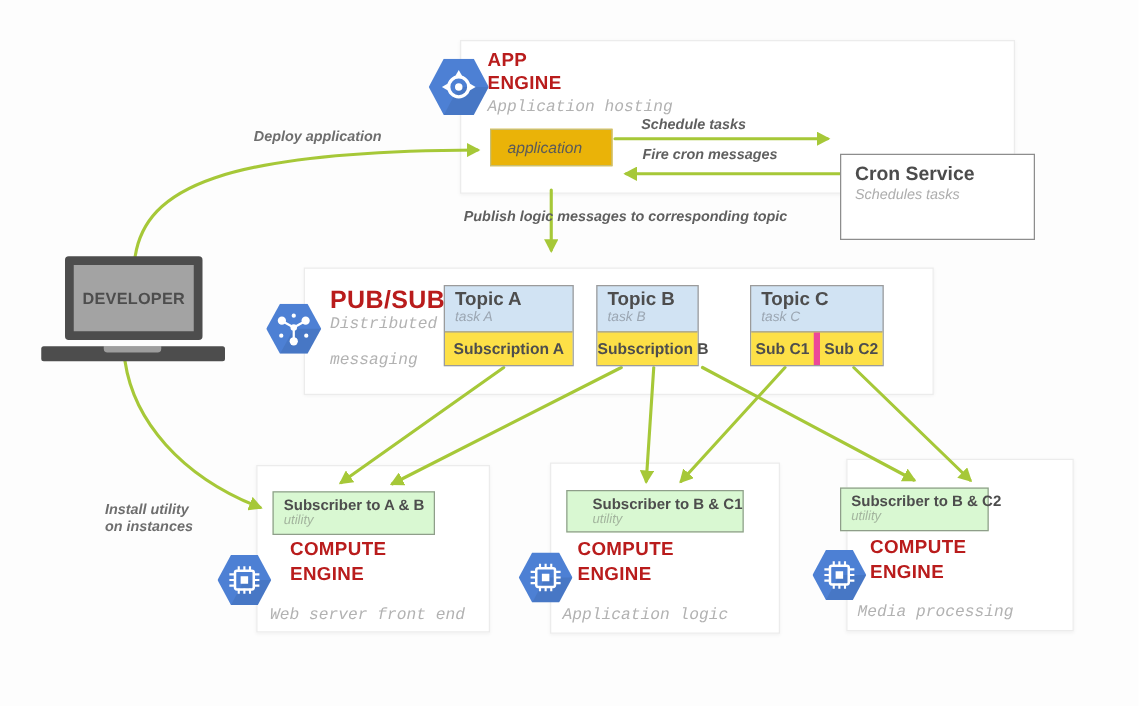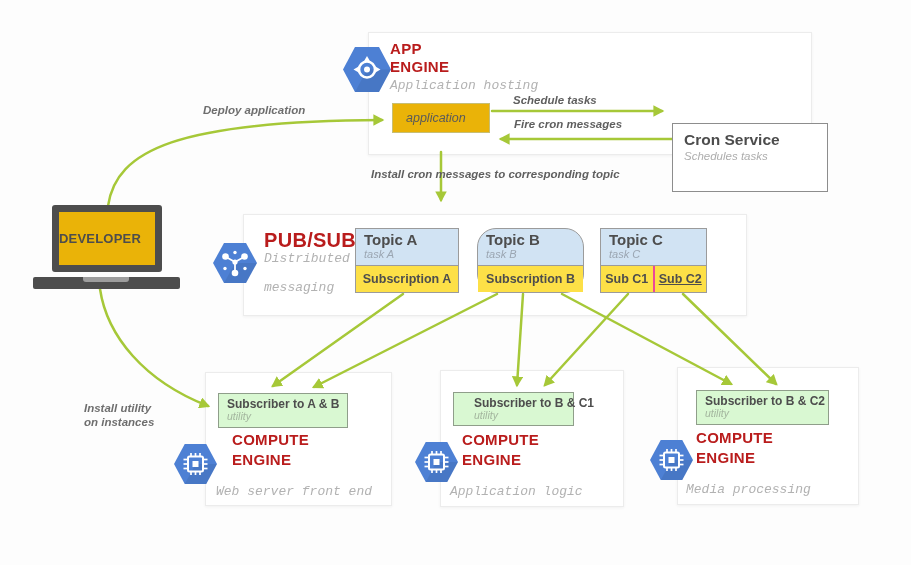--- a/index.html
+++ b/index.html
@@ -36,44 +36,44 @@
 
   
   #cron-box { left:672px; top:87px; width:156px; height:69px; background:#ffffff;
               border:1.5px solid #8d8d8d; padding:7px 0 0 11px; z-index:3;margin-top:36px; }
   #cron-box .cron-title { font-size:15.5px; font-weight:700; color:#4c4c4c; }
   #cron-box .cron-sub   { font-size:11.5px; font-style:italic; color:#adadad; margin-top:1px; }
 
   
   .topic { position:absolute; z-index:3; border:1px solid #9b9b9b; background:#d1e3f3; }
   #topic-a { left:355px; top:228px; width:104px; height:65px; }
-  #topic-b { left:477px; top:228px; width:107px; height:65px;border-radius:19px; }
+  #topic-b { left:477px; top:228px; width:82px; height:65px; }
   #topic-c { left:600px; top:228px; width:107px; height:65px; }
   .topic-head { height:37px; padding:2px 0 0 8px; }
   .topic-name { font-size:15px; font-weight:700; color:#4d4d4d; line-height:17px; }
   .topic-task { font-size:11px; font-style:italic; color:#9ba6b2; }
   .sub-row { position:absolute; left:0; right:0; bottom:0; height:27px;
              background:#fde047; border-top:1px solid #9b9b9b; display:flex; }
   .sub-cell { flex:1; display:flex; align-items:center; justify-content:center;
               font-size:12.5px; font-weight:700; color:#4d4d4d; white-space:nowrap; }
-  .sub-cell + .sub-cell { border-left:2px solid #ec4899;text-decoration:underline; }
+  .sub-cell + .sub-cell { border-left:5px solid #ec4899; }
 
   
   .subscriber { position:absolute; z-index:3; background:#d9f8d2; border:1px solid #8f9e8a;
                 padding:3px 0 0 8px; }
   #subscriber-1 { left:218px; top:393px; width:130px; height:35px; }
-  #subscriber-2 { left:453px; top:392px; width:121px; height:34px;padding-left:20px; }
-  #subscriber-3 { left:696px; top:390px; width:133px; height:35px; }
+  #subscriber-2 { left:453px; top:392px; width:142px; height:34px;padding-left:20px; }
+  #subscriber-3 { left:672px; top:390px; width:119px; height:35px; }
   .subscriber-name { font-size:12px; font-weight:700; color:#4d4d4d; white-space:nowrap; }
   .subscriber-util { font-size:10.5px; font-style:italic; color:#a3b59e; margin-top:-1px; }
 
   
-  #laptop-screen { left:52px; top:205px; width:110px; height:67px; background:#eab308;
+  #laptop-screen { left:52px; top:205px; width:110px; height:67px; background:#a3a3a3;
                    border:7px solid #4d4d4d; border-radius:3px; display:flex;
-                   align-items:center; justify-content:flex-start; z-index:3; }
+                   align-items:center; justify-content:center; z-index:3; }
   #laptop-label { font-size:13px; font-weight:700; color:#4d4d4d; letter-spacing:0.2px; }
   #laptop-base { left:33px; top:277px; width:147px; height:12px; background:#4d4d4d;
                  border-radius:2px; z-index:3; }
   #laptop-notch { position:absolute; left:50px; top:0; width:46px; height:5px;
                   background:rgba(255,255,255,0.45); border-radius:0 0 3px 3px; }
 
   .hexicon { z-index:3; }
 
   .two-line-label { line-height:14px; }
 </style>
@@ -105,21 +105,21 @@
       <path d="M 523,294 L 517,385" marker-end="url(#ah)"></path>
       <path d="M 562,294 L 731,384" marker-end="url(#ah)"></path>
       <path d="M 628,294 L 545,385" marker-end="url(#ah)"></path>
       <path d="M 683,294 L 776,384" marker-end="url(#ah)"></path>
     </g>
   </svg>
 
   <div class="flow-label light" style="left:203px; top:104px;">Deploy application</div>
   <div class="flow-label" style="left:513px; top:94px;">Schedule tasks</div>
   <div class="flow-label" style="left:514px; top:118px;">Fire cron messages</div>
-  <div class="flow-label" style="left:371px; top:168px;">Install cron messages to corresponding topic</div>
+  <div class="flow-label" style="left:371px; top:168px;">Publish logic messages to corresponding topic</div>
   <div class="flow-label light two-line-label" style="left:84px; top:401px;">
     <div>Install utility</div>
     <div>on instances</div>
   </div>
 
   <svg class="abs hexicon" style="left:343px; top:47px;" width="48" height="45" viewBox="0 0 48 45">
     <polygon points="0,22.5 12,0 36,0 48,22.5 36,45 12,45" fill="#4d80d4"></polygon>
     <polygon points="48,22.5 36,45 12,45 24,22.5" fill="rgba(0,0,0,0.07)"></polygon>
     <circle cx="24" cy="22.5" r="8" fill="none" stroke="#ffffff" stroke-width="2.6"></circle>
     <circle cx="24" cy="22.5" r="3" fill="#ffffff"></circle>

